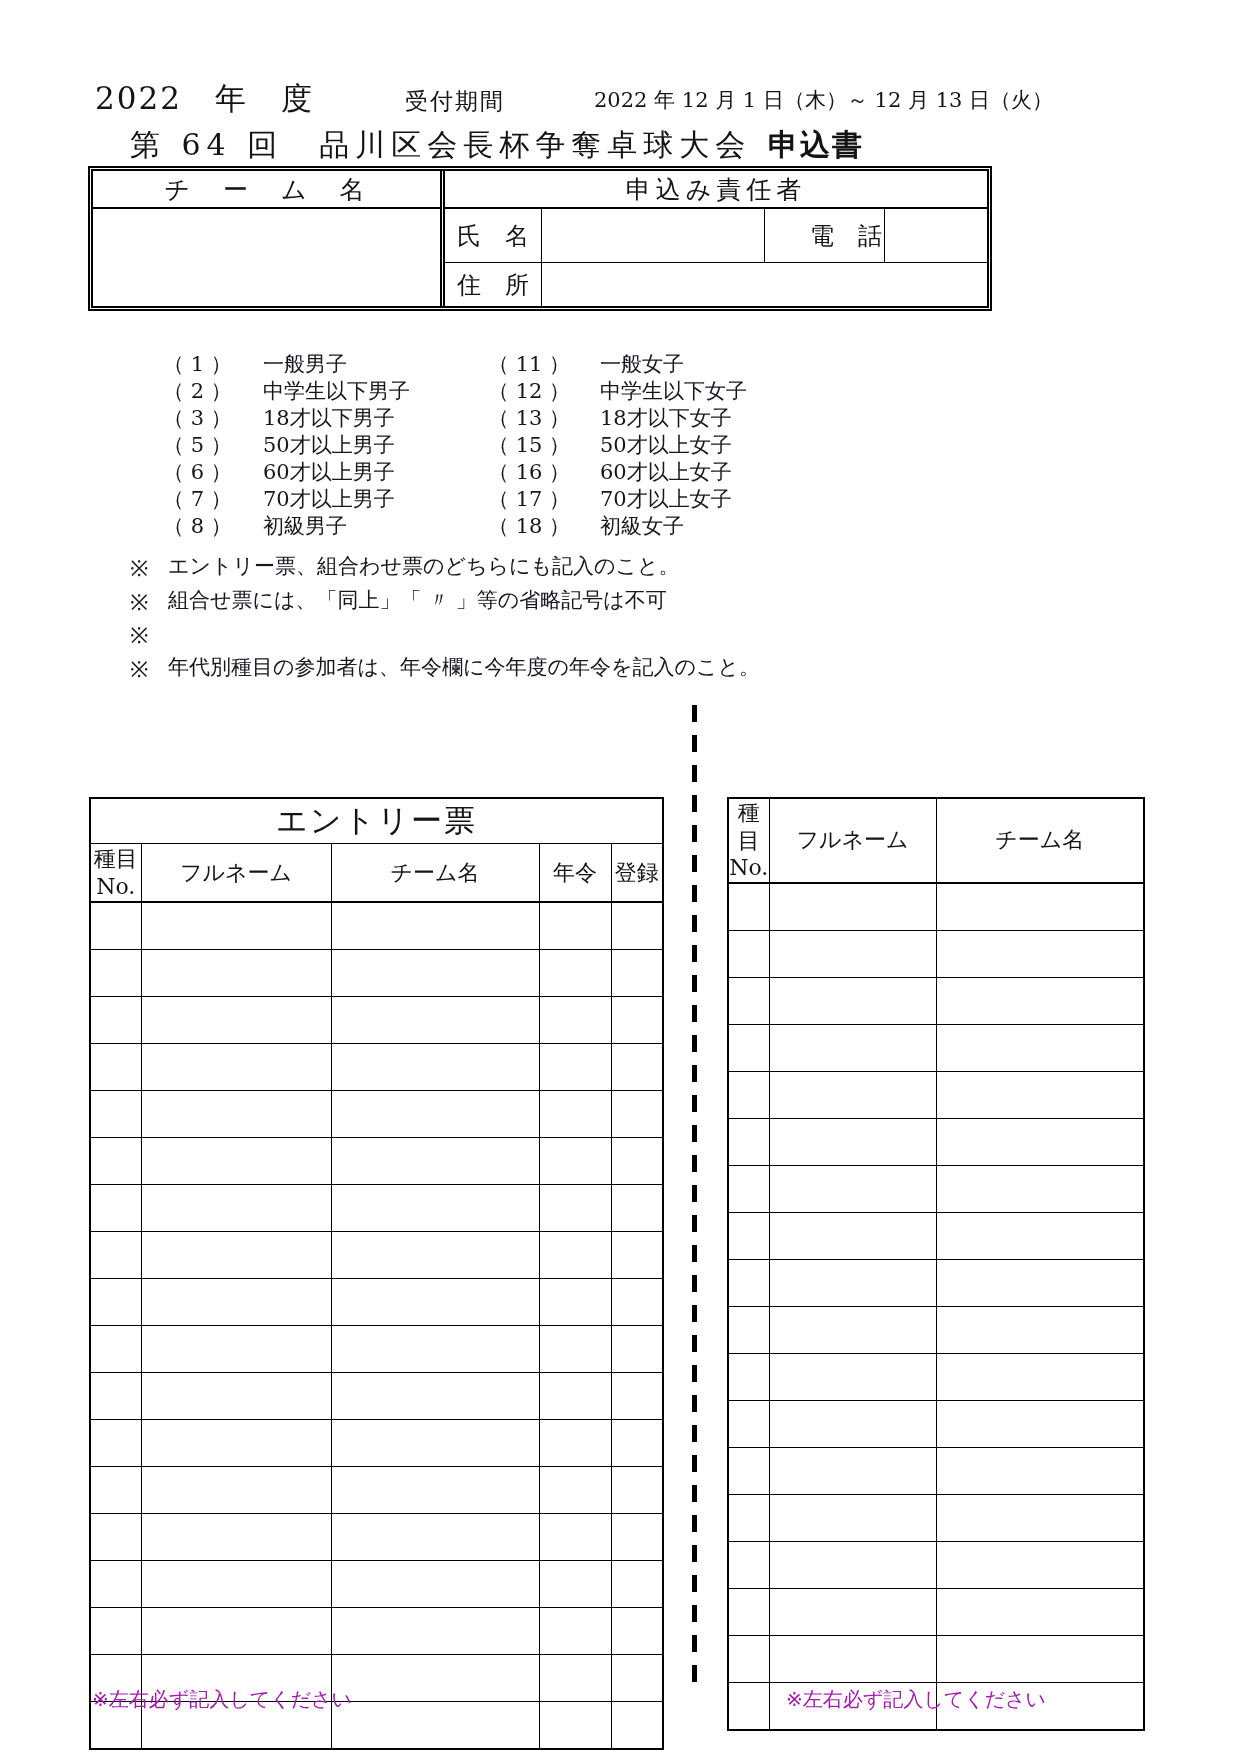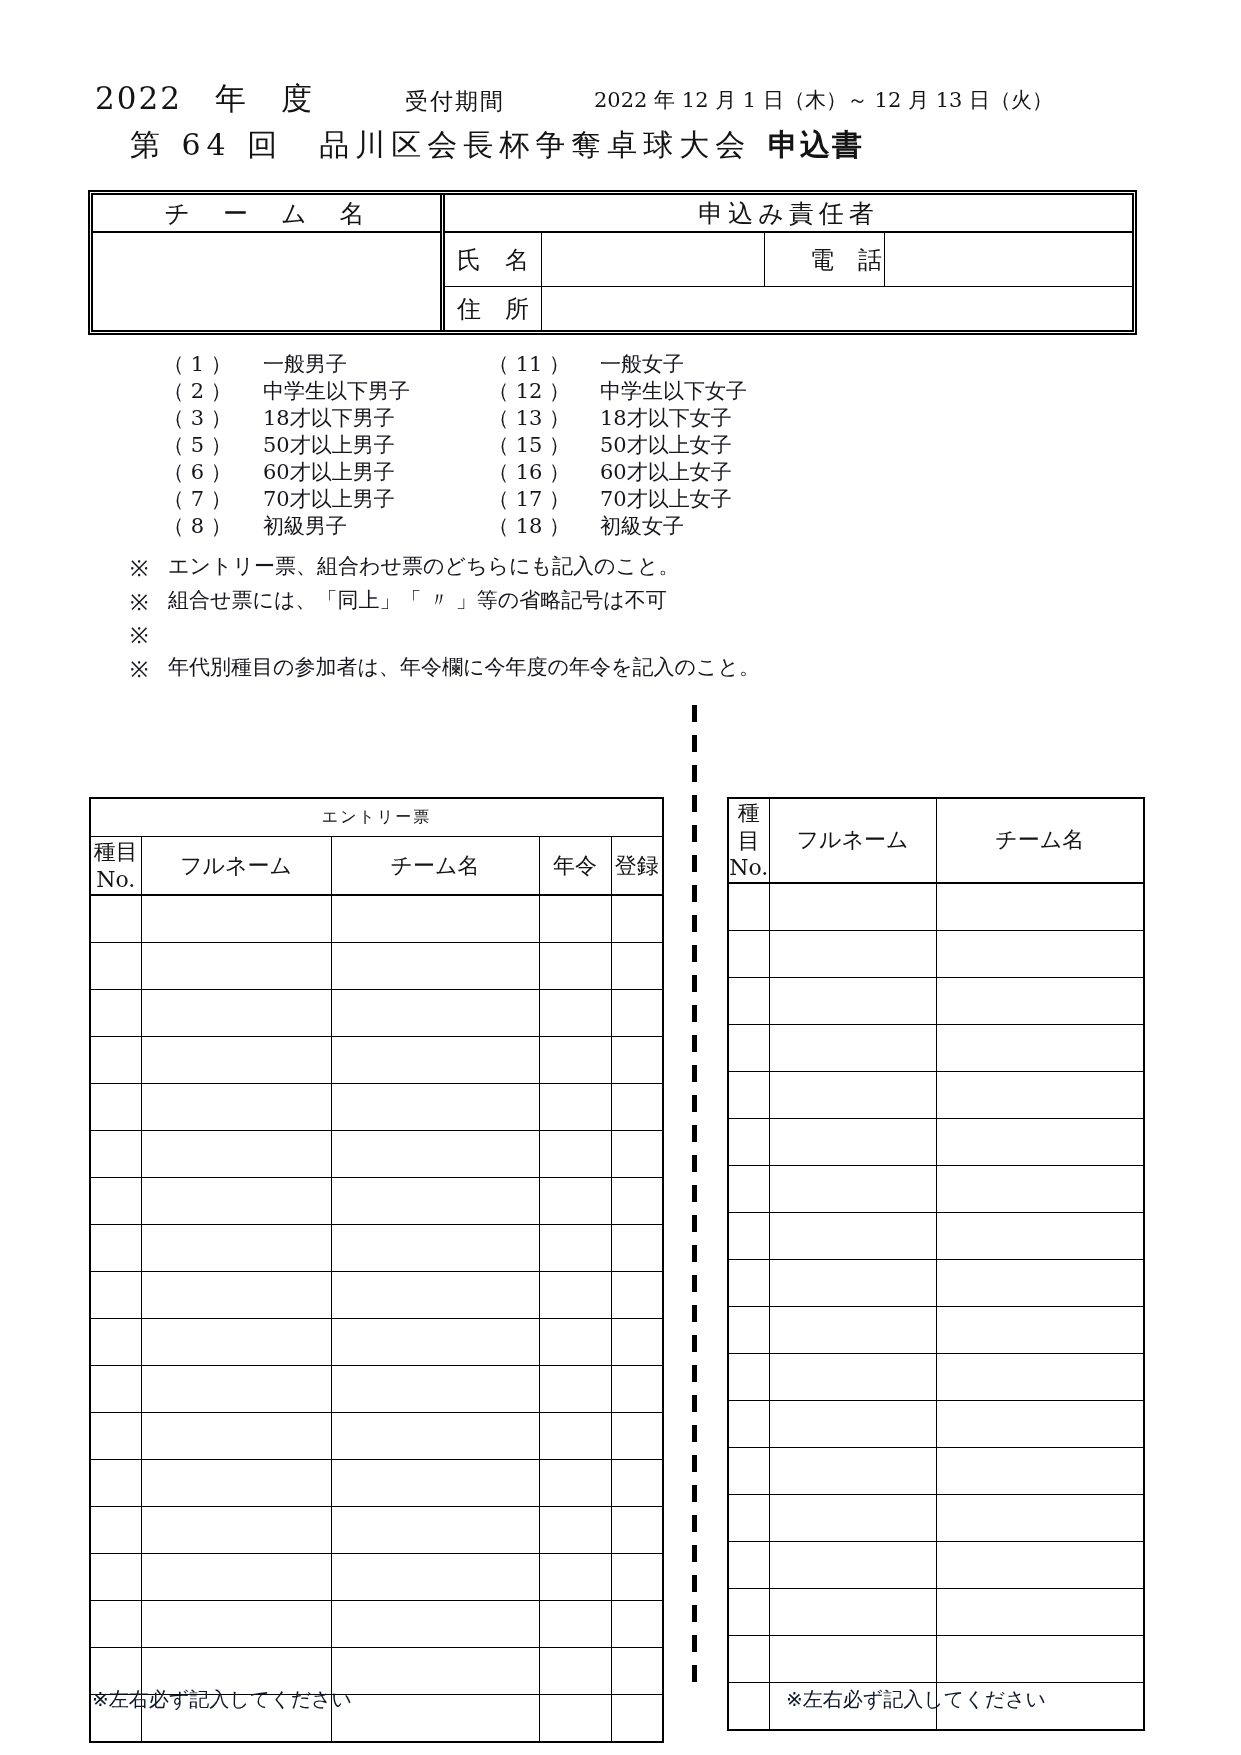--- a/index.html
+++ b/index.html
@@ -15,21 +15,21 @@
   
   .year-label{left:95px;top:78px;font-size:31px;letter-spacing:2px;}
   .reception-label{left:405px;top:86px;font-size:23px;letter-spacing:2px;}
   .reception-period{left:594px;top:86px;font-size:21px;}
   .title-line{left:0;top:125px;width:1241px;text-align:left;}
   .tournament-title{position:absolute;left:130px;top:0;font-size:30px;letter-spacing:6px;white-space:nowrap;}
   .form-label{position:absolute;left:768px;top:0;font-size:30px;font-weight:bold;letter-spacing:2px;}
 
   
   .top-box{
-    left:88px;top:190px;width:1049px;height:145px;
+    left:88px;top:166px;width:904px;height:145px;
     border:5px double #000;box-sizing:border-box;
     display:grid;grid-template-columns:352px 1fr;
   }
   .team-col{border-right:5px double #000;display:grid;grid-template-rows:38px 1fr;}
   .team-header{border-bottom:2.5px solid #000;display:flex;align-items:center;justify-content:center;
     font-size:25px;letter-spacing:4px;}
   .team-blank{background:#fff;}
   .mgr-col{display:grid;grid-template-rows:38px 54px 1fr;}
   .mgr-header{border-bottom:2.5px solid #000;display:flex;align-items:center;justify-content:center;
     font-size:25px;letter-spacing:5px;}
@@ -51,35 +51,35 @@
   .note-line{height:33.5px;display:flex;align-items:flex-start;}
   .note-mark{width:38px;font-size:22px;}
   .note-text{white-space:nowrap;}
 
   
   table{border-collapse:collapse;table-layout:fixed;background:#fff;}
   .entry-table{position:absolute;left:89px;top:797px;width:573px;}
   .combination-table{position:absolute;left:727px;top:797px;width:416px;}
   table, table td, table th{border:1.5px solid #000;}
   table{border-width:2.5px;}
-  th.tbl-title{height:35px;font-size:16px;font-weight:normal;letter-spacing:2px;
+  th.tbl-title{height:35px;font-size:31px;font-weight:normal;letter-spacing:2px;
     border-bottom:1.5px solid #000;}
   tr.col-header th{height:55px;font-size:22px;font-weight:normal;border-bottom:2px solid #000;}
   th.col-no{font-size:14px;line-height:1.25;padding:0;}
   th.col-age,th.col-reg{font-size:20px;}
   tr.body-row td{height:44px;}
 
   
   .cut-line{
     left:692px;top:705px;width:5px;height:988px;
     background:repeating-linear-gradient(180deg,#000 0 17px,transparent 17px 30px);
   }
 
   
-  .footnote{font-size:20px;color:#0f172a;white-space:nowrap;}
+  .footnote{font-size:20px;color:#a21caf;white-space:nowrap;}
   .footnote-left{left:92px;top:1686px;}
   .footnote-right{left:786px;top:1686px;}
 </style>
 </head>
 <body>
 
 <div class="abs year-label">2022　年　度</div>
 <div class="abs reception-label sans">受付期間</div>
 <div class="abs reception-period">2022 年 12 月 1 日（木）～ 12 月 13 日（火）</div>
 

